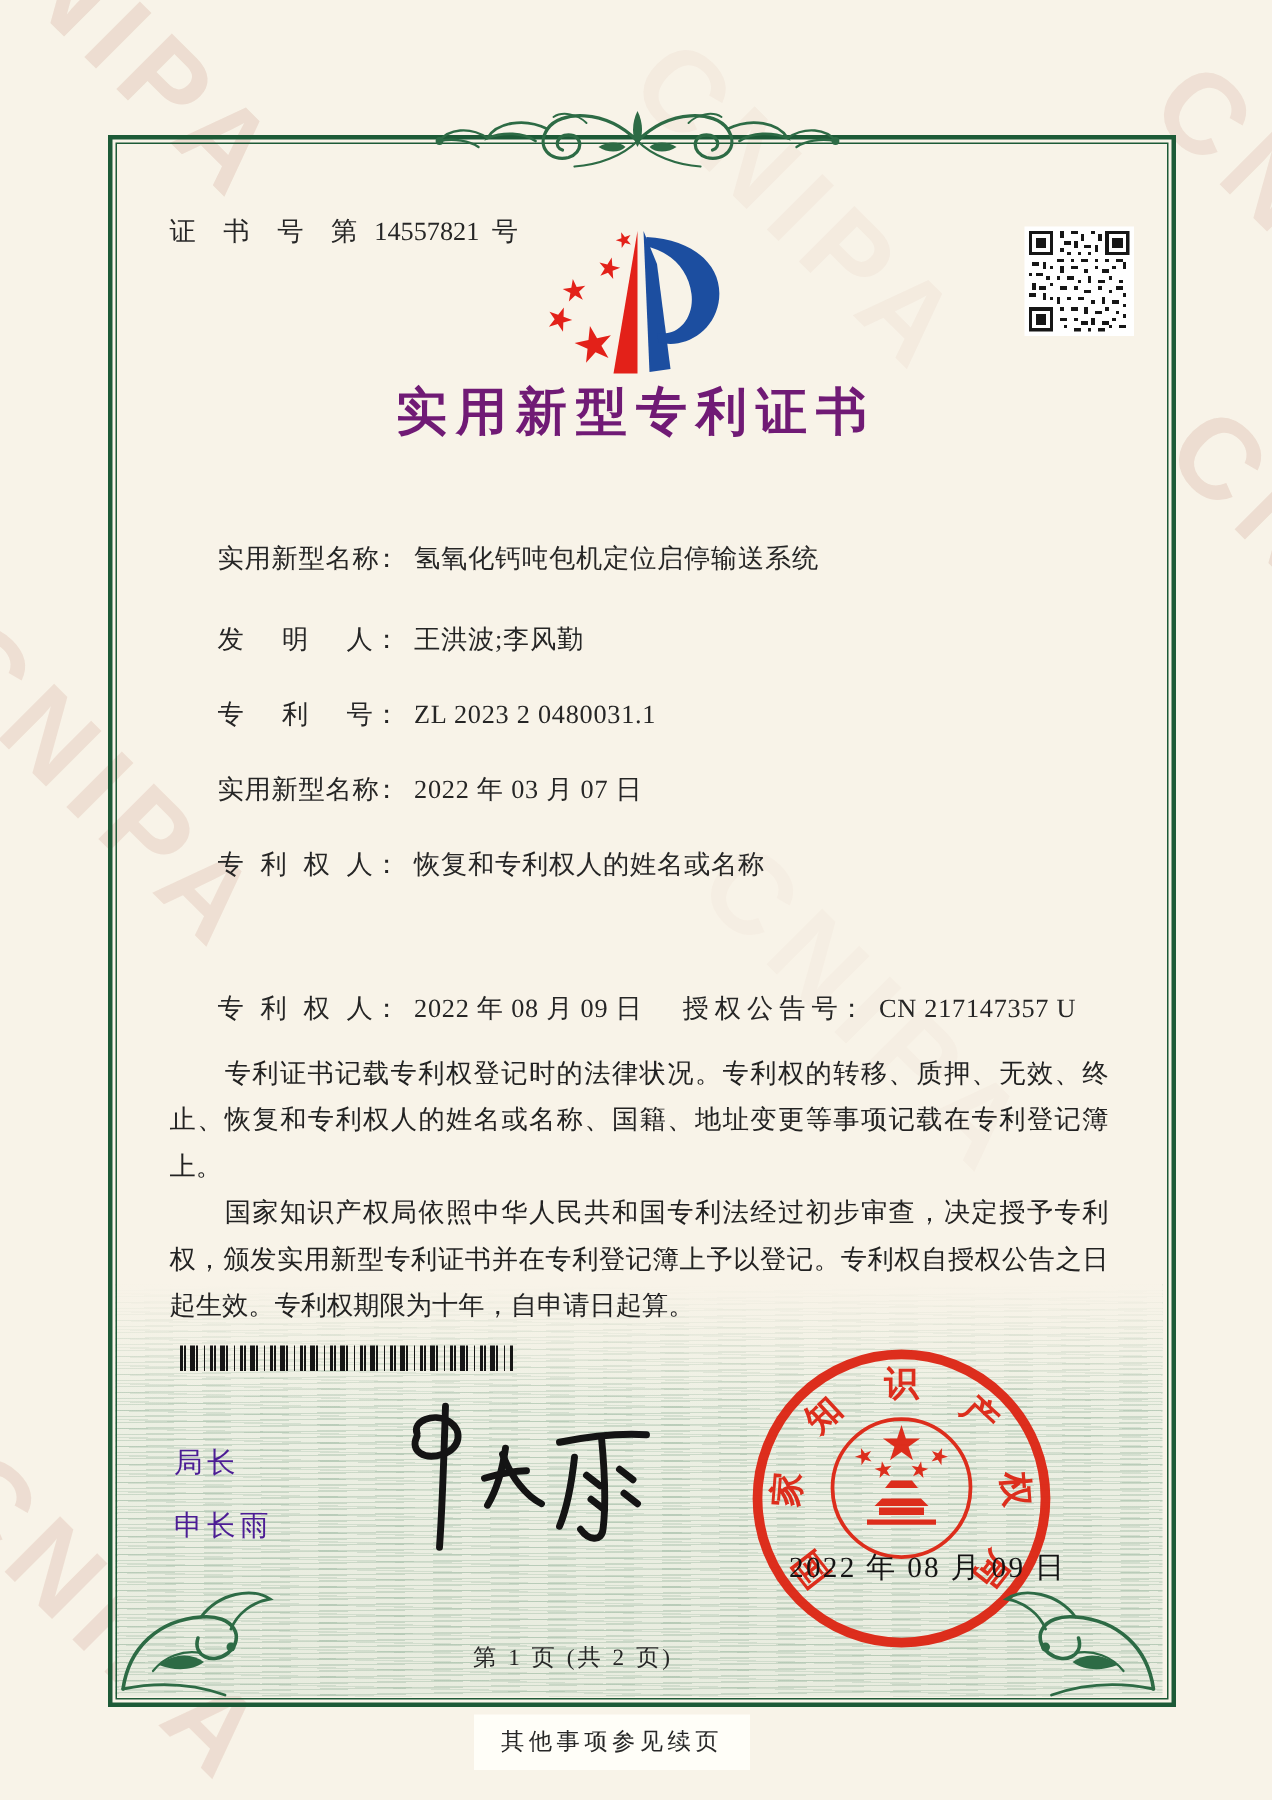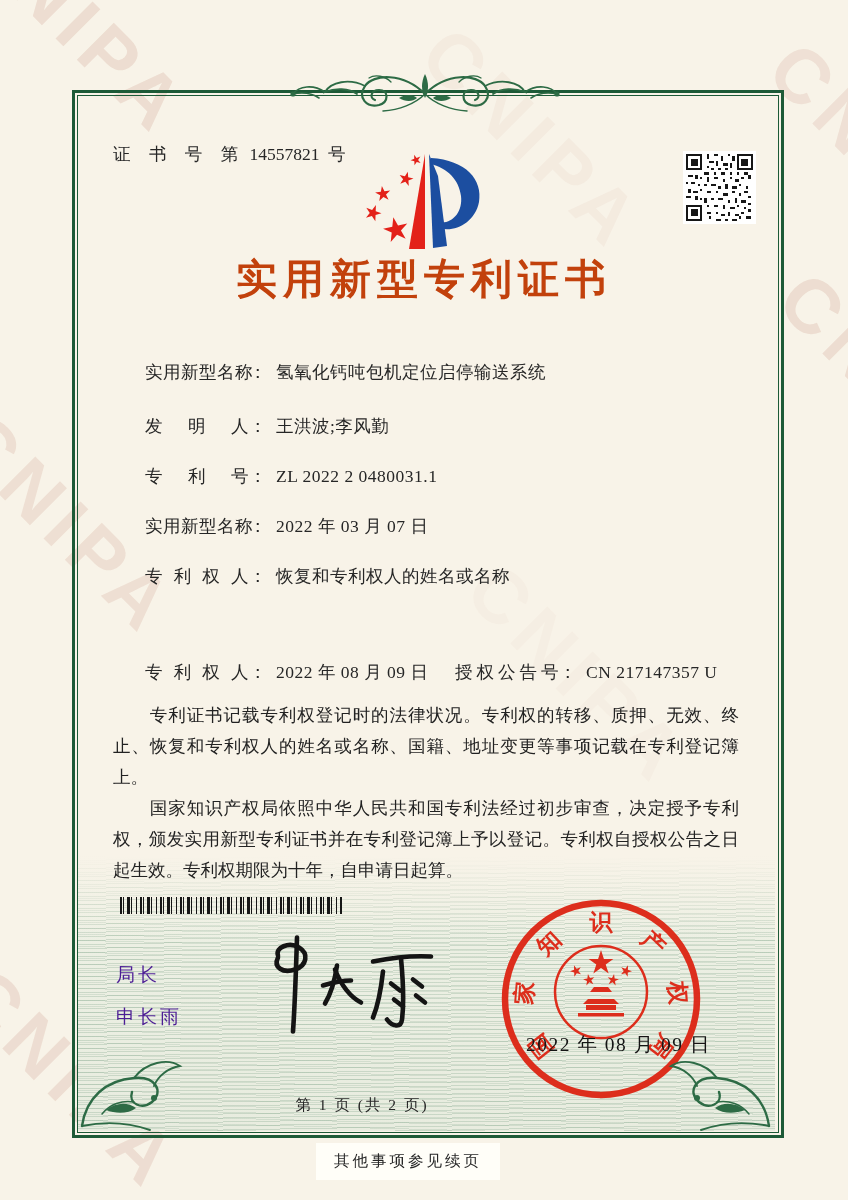--- a/index.html
+++ b/index.html
@@ -20,21 +20,21 @@
         linear-gradient(180deg,#f8f3e8 0px,rgba(248,243,232,0) 85px),
         repeating-linear-gradient(179deg,rgba(118,158,130,0.28) 0 1px,rgba(0,0,0,0) 1px 4px),
         repeating-linear-gradient(181.5deg,rgba(118,158,130,0.20) 0 1px,rgba(0,0,0,0) 1px 6px),
         linear-gradient(180deg,#eef1e5,#e8ecdf);}
   .content{position:absolute;inset:0;z-index:4;}
   .ornament{position:absolute;z-index:5;}
   
   .cert-no{position:absolute;left:113px;top:142px;font-size:17.5px;}
   .cert-no .sp{letter-spacing:7px;text-align:center;}
   .cert-title{position:absolute;left:0;top:252px;width:848px;text-align:center;
-      font-size:41px;font-weight:700;letter-spacing:6px;color:#c2410c;}
+      font-size:34px;font-weight:700;letter-spacing:6px;color:#701a75;}
   .logo{position:absolute;left:360px;top:146px;}
   .qr{position:absolute;left:683px;top:151px;width:67px;height:67px;background:#fff;padding:3px;}
   
   .row{position:absolute;left:113px;font-size:17.5px;white-space:nowrap;letter-spacing:.5px;margin-left:32px;}
   .flabel{display:inline-block;width:104px;text-align:justify;text-align-last:justify;}
   .colon{margin-right:9px;}
   .row2{position:absolute;left:455px;font-size:17.5px;white-space:nowrap;letter-spacing:.5px;}
   
   .body-text{position:absolute;left:113px;top:700px;width:626px;font-size:17.5px;
       line-height:31px;text-align:justify;color:#222;}
@@ -47,21 +47,21 @@
   
   .sig-block{position:absolute;left:116px;top:962px;font-size:19px;letter-spacing:3px;color:#4c1d95;}
   .sig-block .line{margin-bottom:16px;}
   .signature{position:absolute;left:245px;top:930px;}
   
   .seal{position:absolute;left:498px;top:896px;width:206px;height:206px;opacity:.96;}
   .seal-date{position:absolute;left:526px;top:1031px;font-size:19.5px;letter-spacing:1.5px;
       color:#141414;white-space:nowrap;}
   
   .page-info{position:absolute;left:0;top:1095px;width:724px;text-align:center;
-      font-size:15.5px;letter-spacing:2px;}
+      font-size:15.5px;letter-spacing:2px;padding-left:20px;}
   .footer-note{position:absolute;left:0;top:1143px;width:816px;text-align:center;}
   .footer-note span{display:inline-block;background:#fffef8;padding:8px 18px;
       font-size:15.5px;letter-spacing:3px;}
 </style>
 </head>
 <body>
 
 <div class="page">
 
   <svg width="0" height="0" style="position:absolute" aria-hidden="true">
@@ -180,21 +180,21 @@
 
     <div class="cert-title">实用新型专利证书</div>
 
     <div class="row" style="top:360px">
       <span class="flabel">实用新型名称</span><span class="colon">：</span><span>氢氧化钙吨包机定位启停输送系统</span>
     </div>
     <div class="row" style="top:414px">
       <span class="flabel">发明人</span><span class="colon">：</span><span>王洪波;李风勤</span>
     </div>
     <div class="row" style="top:464px">
-      <span class="flabel">专利号</span><span class="colon">：</span><span>ZL 2022 2 0480031.1</span>
+      <span class="flabel">专利号</span><span class="colon">：</span><span>ZL 2023 2 0480031.1</span>
     </div>
     <div class="row" style="top:514px">
       <span class="flabel">实用新型名称</span><span class="colon">：</span><span>2022 年 03 月 07 日</span>
     </div>
     <div class="row" style="top:564px">
       <span class="flabel">专利权人</span><span class="colon">：</span><span>恢复和专利权人的姓名或名称</span>
     </div>
     <div class="row" style="top:660px">
       <span class="flabel">专利权人</span><span class="colon">：</span><span>2022 年 08 月 09 日</span>
     </div>

